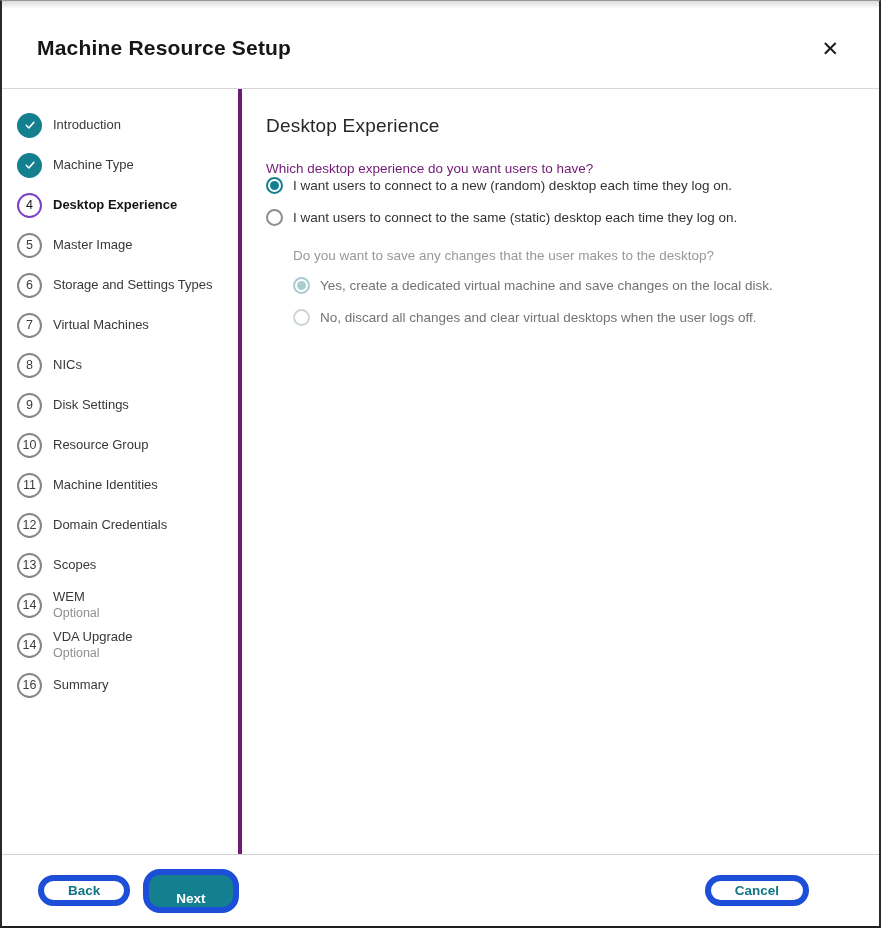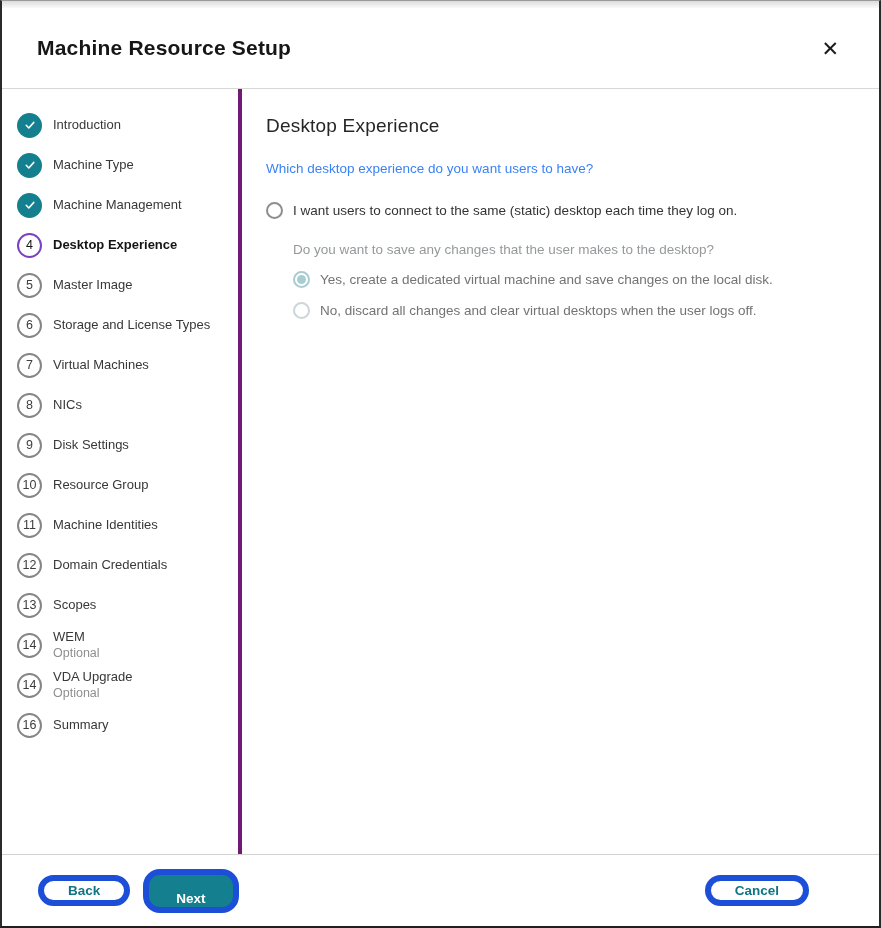--- a/index.html
+++ b/index.html
@@ -50,21 +50,21 @@
   .step.pending .circle { border: 2px solid #868686; }
   .check-icon { width: 14px; height: 14px; display: block; }
   .step-label { display: flex; flex-direction: column; line-height: 1.35; }
   .label-main { font-size: 13px; color: #383838; }
   .step.active .label-main { font-weight: 700; color: #141414; }
   .label-sub { font-size: 12.5px; color: #8f8f8f; }
 
   
   .main { flex: 1; padding: 26px 30px 0 24px; }
   .content-heading { font-size: 19px; font-weight: 400; color: #262626; margin-bottom: 24px; letter-spacing: .2px; }
-  .question { font-size: 13.5px; color: #3b82f6; margin-bottom: 25px; }
+  .question { font-size: 13.5px; color: #701a75; margin-bottom: 0; }
   .option-row { display: flex; align-items: flex-start; gap: 10px; margin-bottom: 12px; cursor: pointer; }
   .option-row.disabled { cursor: default; }
   .radio {
     width: 17px; height: 17px; border-radius: 50%; flex: none;
     border: 2px solid #8e8e8e; position: relative; background: #fff; margin-top: 1px;
   }
   .radio.selected { border-color: #14808F; }
   .radio.selected::after {
     content: ''; position: absolute; left: 2px; top: 2px; right: 2px; bottom: 2px;
     border-radius: 50%; background: #14808F;
@@ -117,46 +117,36 @@
         <div class="step completed">
           <div class="circle">
             <svg class="check-icon" viewBox="0 0 24 24" fill="none">
               <path d="M5.5 12.5l4.5 4.5 8.5-9.5" stroke="#fff" stroke-width="2.6" stroke-linecap="round" stroke-linejoin="round"></path>
             </svg>
           </div>
           <div class="step-label">
             <span class="label-main">Machine Type</span>
           </div>
         </div>
-        <div class="step completed">
-          <div class="circle">
-            <svg class="check-icon" viewBox="0 0 24 24" fill="none">
-              <path d="M5.5 12.5l4.5 4.5 8.5-9.5" stroke="#fff" stroke-width="2.6" stroke-linecap="round" stroke-linejoin="round"></path>
-            </svg>
-          </div>
-          <div class="step-label">
-            <span class="label-main">Machine Management</span>
-          </div>
-        </div>
         <div class="step active">
           <div class="circle">4</div>
           <div class="step-label">
             <span class="label-main">Desktop Experience</span>
           </div>
         </div>
         <div class="step pending">
           <div class="circle">5</div>
           <div class="step-label">
             <span class="label-main">Master Image</span>
           </div>
         </div>
         <div class="step pending">
           <div class="circle">6</div>
           <div class="step-label">
-            <span class="label-main">Storage and License Types</span>
+            <span class="label-main">Storage and Settings Types</span>
           </div>
         </div>
         <div class="step pending">
           <div class="circle">7</div>
           <div class="step-label">
             <span class="label-main">Virtual Machines</span>
           </div>
         </div>
         <div class="step pending">
           <div class="circle">8</div>
@@ -213,20 +203,24 @@
           <div class="step-label">
             <span class="label-main">Summary</span>
           </div>
         </div>
       </nav>
 
     <main class="main">
       <h2 class="content-heading">Desktop Experience</h2>
       <p class="question">Which desktop experience do you want users to have?</p>
       <div id="options">
+          <div class="option-row">
+            <span class="radio selected"></span>
+            <span class="option-label">I want users to connect to a new (random) desktop each time they log on.</span>
+          </div>
           <div class="option-row">
             <span class="radio"></span>
             <span class="option-label">I want users to connect to the same (static) desktop each time they log on.</span>
           </div>
         </div>
       <div class="sub-section">
         <p class="sub-question">Do you want to save any changes that the user makes to the desktop?</p>
         <div id="sub-options">
             <div class="option-row disabled">
               <span class="radio selected disabled"></span>

